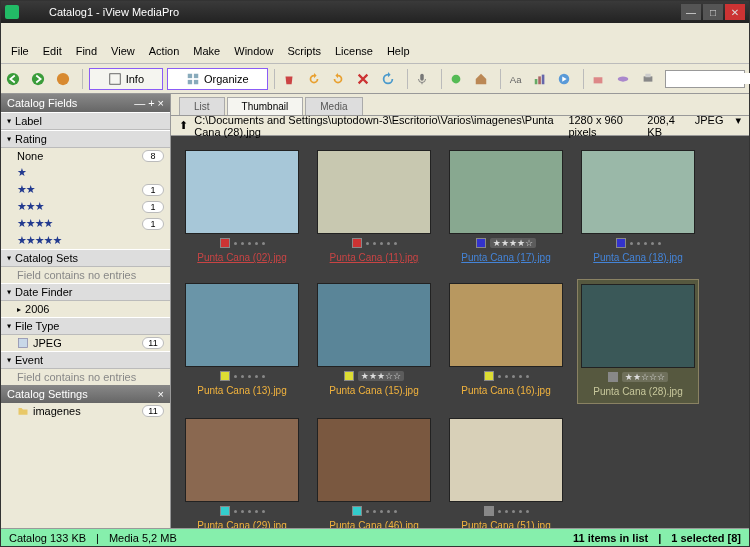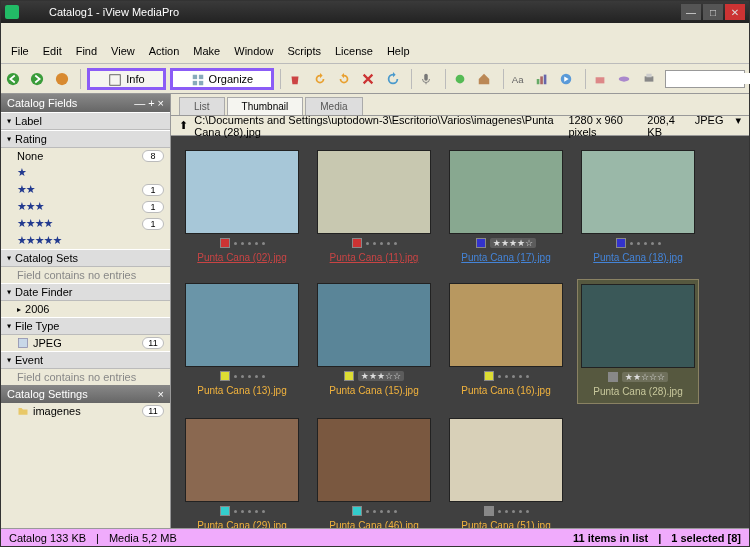--- a/index.html
+++ b/index.html
@@ -9,21 +9,21 @@
 .titlebar .icon { width: 14px; height: 14px; background: #2b6; border-radius: 2px; margin-right: 6px; }
 .titlebar .title { flex: 1; font-size: 11px; margin-left: 24px; }
 .titlebar .winbtns { display: flex; gap: 2px; }
 .titlebar .winbtn { width: 20px; height: 16px; background: #555; display: flex; align-items: center; justify-content: center; color: #ddd; font-size: 10px; }
 .titlebar .winbtn.close { background: #c33; }
 .menubar { background: #ece9d8; height: 20px; display: flex; padding: 20px 4px; gap: 2px; border-bottom: 1px solid #bbb; }
 .menubar .menuitem { padding: 2px 6px; cursor: default; }
 .toolbar { background: #ece9d8; height: 30px; display: flex; align-items: center; padding: 0 4px; gap: 4px; border-bottom: 1px solid #999; }
 .tbbtn { width: 22px; height: 22px; border: 1px solid transparent; display: flex; align-items: center; justify-content: flex-start; border-radius: 2px; }
 .tbbtn svg { width: 14px; height: 14px; }
-.organize-btn { display: flex; gap: 4px; border: 3px solid #8b5cf6; background: #f5f5f0; padding: 2px 18px; height: 22px; }
+.organize-btn { display: flex; align-items: center; gap: 4px; border: 1px solid #8b5cf6; background: #f5f5f0; padding: 2px 18px; height: 22px; }
 .organize-btn svg { width: 14px; height: 14px; }
 .sep { width: 1px; height: 20px; background: #bbb; margin: 0 2px; }
 .searchbox { margin-left: auto; width: 80px; height: 18px; border: 1px solid #999; background: #fff; display: flex; align-items: center; padding: 0 3px; }
 .searchbox input { border: none; outline: none; flex: 1; font-size: 10px; }
 .content { flex: 1; display: flex; min-height: 0; }
 .sidebar { width: 170px; background: #ece9d8; border-right: 1px solid #999; overflow-y: auto; }
 .panel-header { background: linear-gradient(#888,#666); color: #fff; padding: 3px 6px; font-size: 11px; display: flex; align-items: center; justify-content: space-between; }
 .panel-header .tools { display: flex; gap: 3px; font-size: 10px; }
 .section-head { background: #ddd; border-top: 1px solid #fff; border-bottom: 1px solid #bbb; padding: 2px 6px; font-size: 10px; display: flex; align-items: center; gap: 4px; }
 .section-head::before { content: "▸"; font-size: 8px; transform: rotate(90deg); display: inline-block; }
@@ -42,21 +42,21 @@
 .thumb.selected { border: 1px solid #8a8263; background: #56583f; }
 .thumb .img { width: 114px; height: 84px; border: 1px solid #222; background: #789a7a; display: flex; align-items: center; justify-content: center; }
 .dotrow { display: flex; gap: 4px; margin: 4px 0 2px; align-items: center; }
 .colorbox { width: 10px; height: 10px; border: 1px solid #888; }
 .dot { width: 3px; height: 3px; background: #888; border-radius: 50%; }
 .rating-overlay { background: rgba(255,255,255,0.15); padding: 0 3px; border-radius: 2px; font-size: 9px; color: #ddd; display: flex; gap:1px; }
 .thumb .cap { color: #f2b33d; font-size: 10px; text-align: center; padding: 2px 0; }
 .thumb .cap.red { color: #c94444; text-decoration: underline; }
 .thumb .cap.blue { color: #4484d8; text-decoration: underline; }
 .thumb .cap.cy { color: #c8c89c; }
-.statusbar { background: #f0abfc; height: 18px; border-top: 1px solid #999; display: flex; align-items: center; font-size: 10px; padding: 0 8px; gap: 10px; }
+.statusbar { background: #86efac; height: 18px; border-top: 1px solid #999; display: flex; align-items: center; font-size: 10px; padding: 0 8px; gap: 10px; }
 .statusbar .right { margin-left: auto; display: flex; gap: 10px; font-weight: bold; }
 </style>
 </head>
 <body>
 <div class="window">
 
 <div class="titlebar">
   <div class="icon"></div>
   <div class="title">Catalog1 - iView MediaPro</div>
   <div class="winbtns">

